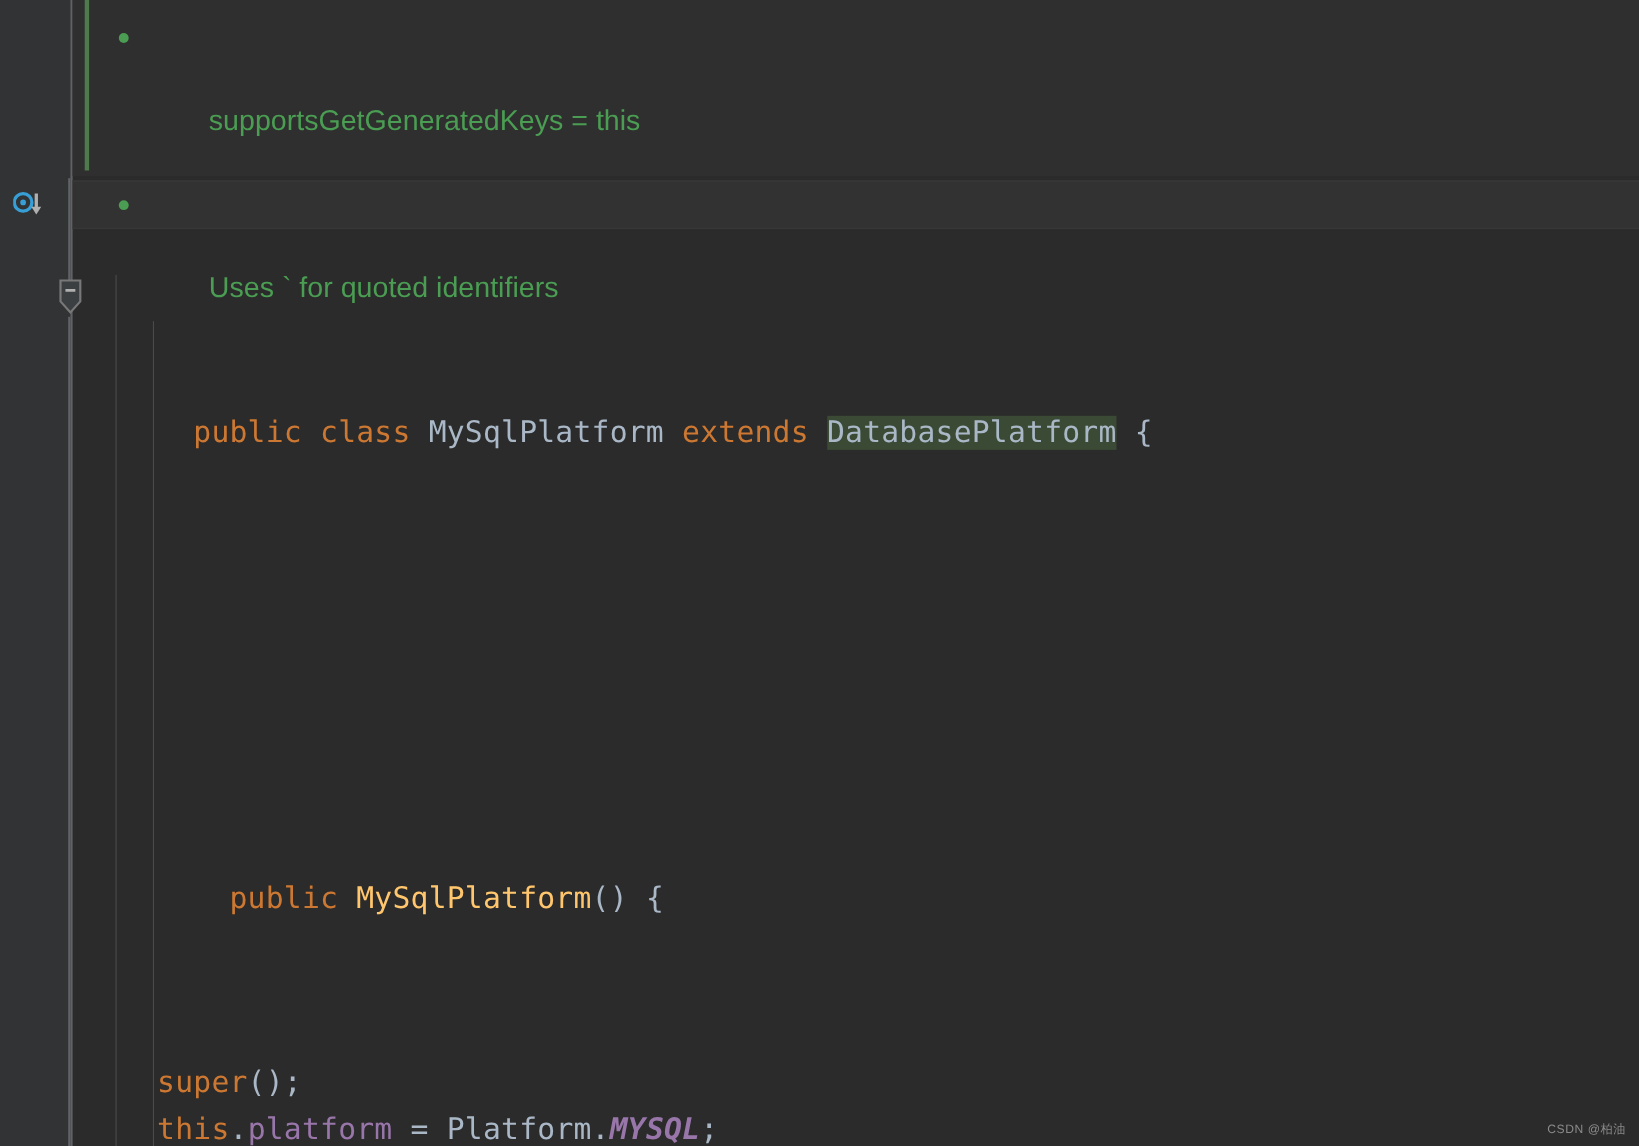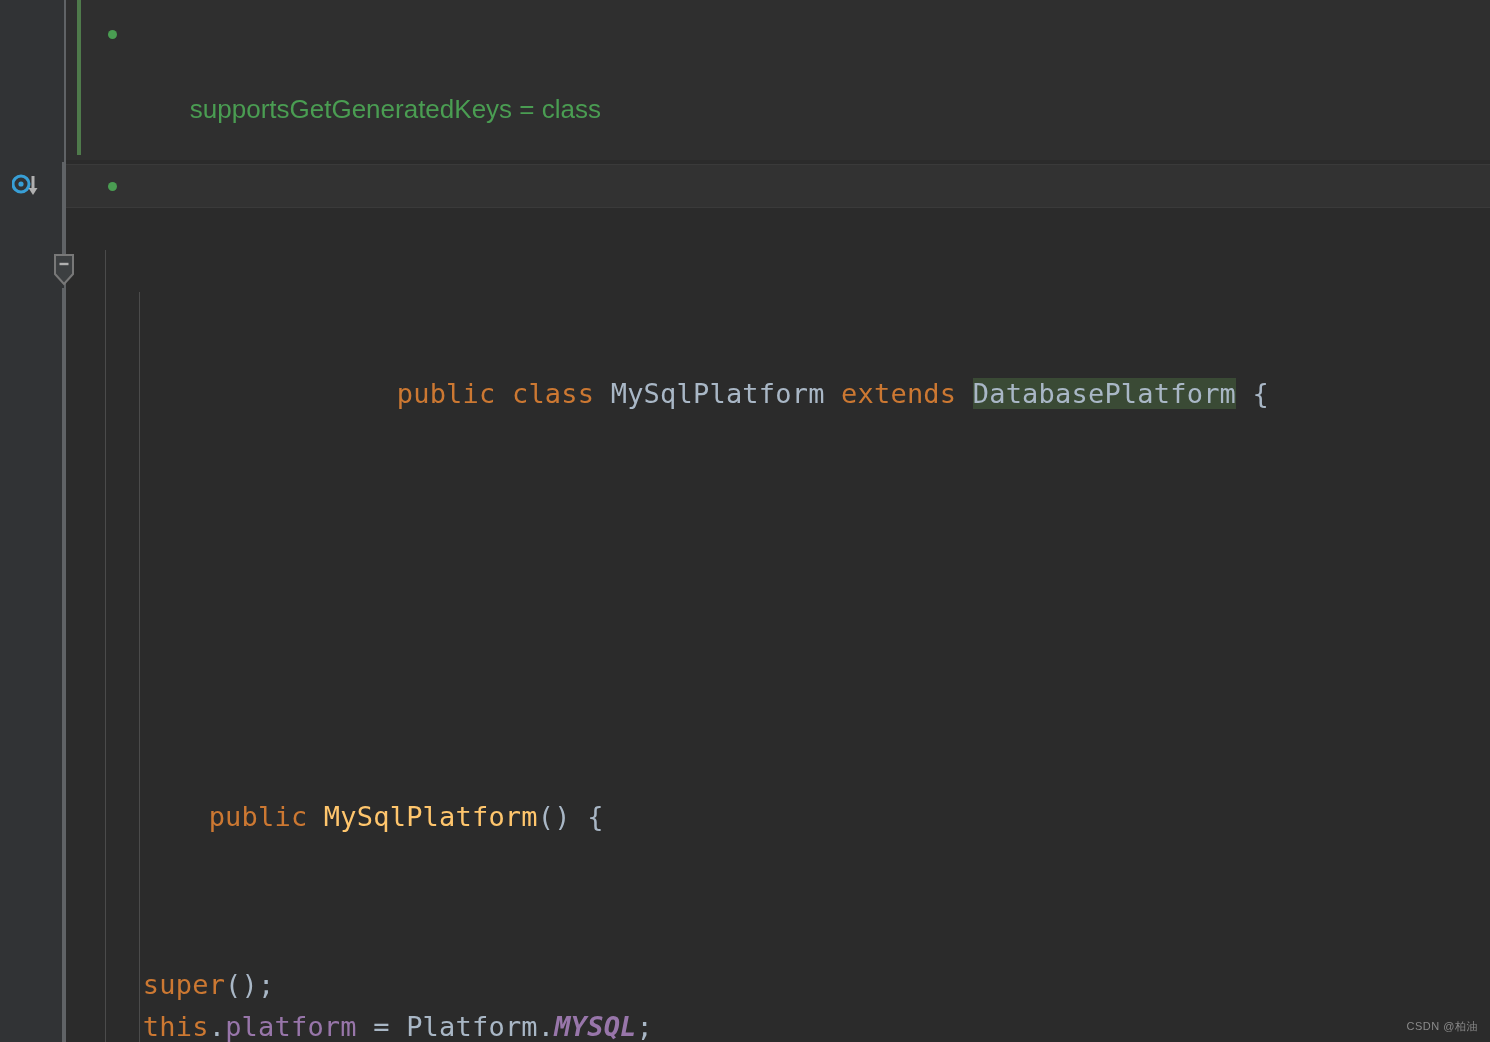--- a/index.html
+++ b/index.html
@@ -115,21 +115,21 @@
     line-height: 42px;
     letter-spacing: 0.2px;
     white-space: pre;
   }
   .line {
     position: relative;
     height: 42px;
     padding-left: 11px;
     color: #a9b7c6;
   }
-  .line.first { height: 48px; padding-top: 3px; text-align: center; }
+  .line.first { height: 48px; padding-top: 3px; }
 
   
   .indent-guide {
     position: absolute;
     width: 1px;
     background: #4b4b4b;
   }
   .ig1 { left: 105px; top: 250px; height: 792px; }
   .ig2 { left: 139px; top: 292px; height: 750px; }
 
@@ -185,24 +185,25 @@
   <div class="caret-line"></div>
 
   <div class="indent-guide ig1"></div>
   <div class="indent-guide ig2"></div>
 
   <div class="doc-block">
     <div class="doc-accent"></div>
     <ul class="doc-list">
       <li>
         <span class="doc-bullet"></span>
-        <span>supportsGetGeneratedKeys = class</span>
+        <span>supportsGetGeneratedKeys = this</span>
       </li>
       <li>
         <span class="doc-bullet"></span>
+        <span>Uses ` for quoted identifiers</span>
       </li>
     </ul>
   </div>
 
   <div class="code">
 
     
     <div class="line first">
       <span class="kw">public</span><span class="punc"> </span><span class="kw">class</span><span class="punc"> </span><span class="cls">MySqlPlatform</span><span class="punc"> </span><span class="kw">extends</span><span class="punc"> </span><span class="hl-ident">DatabasePlatform</span><span class="punc"> </span><span class="punc">{</span>
     </div>

